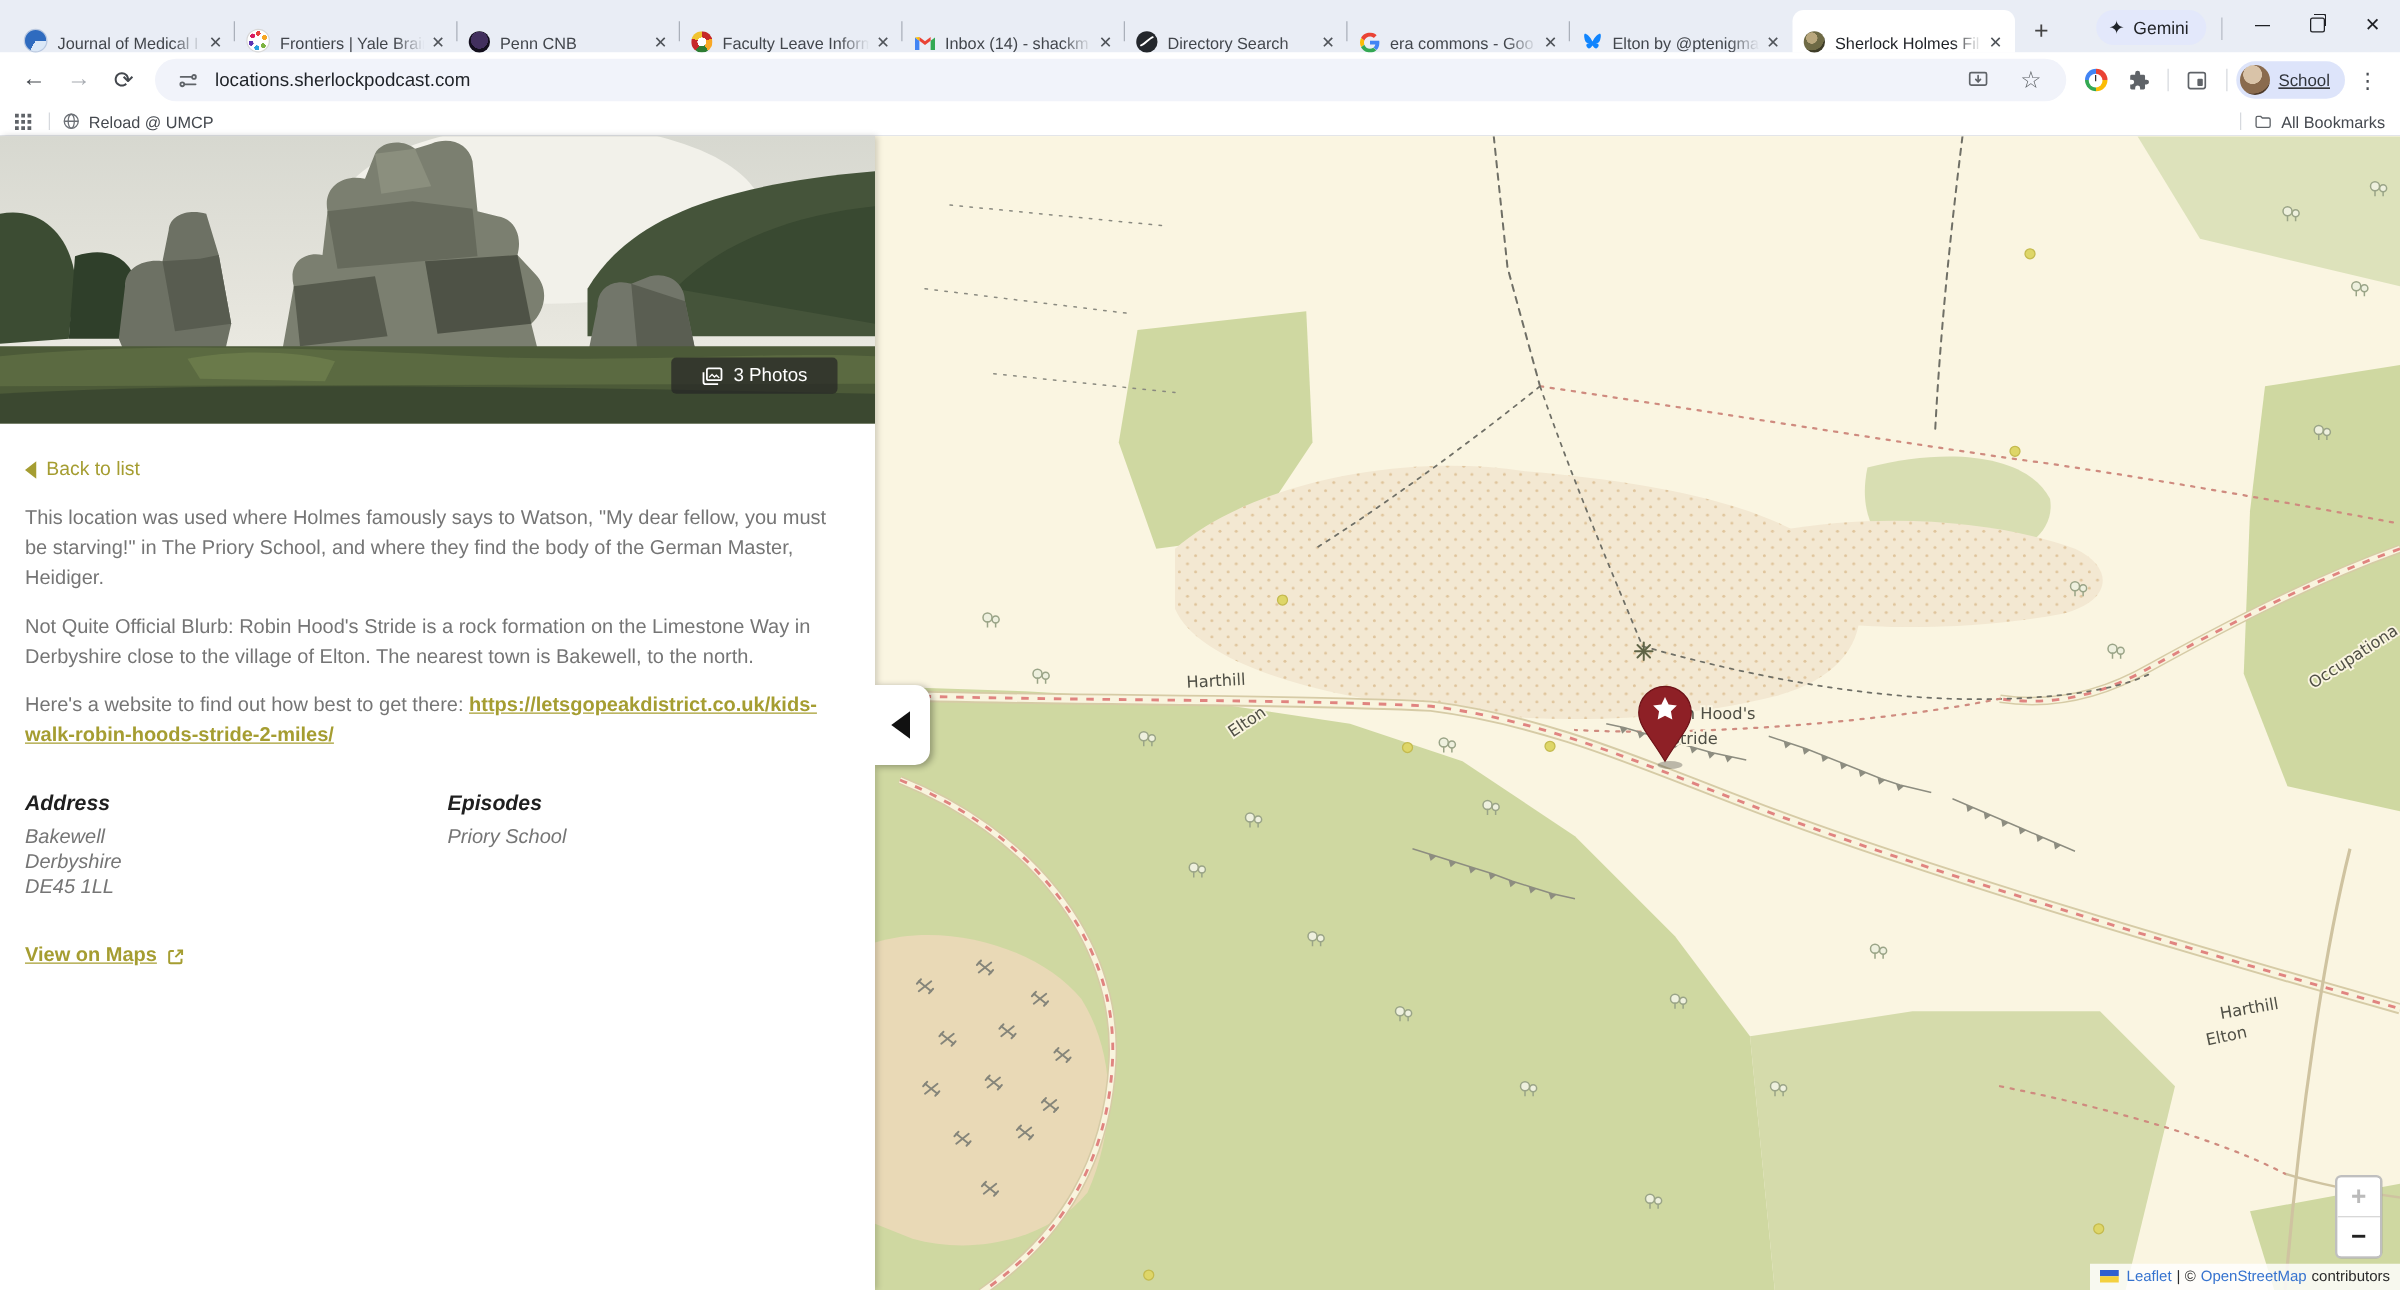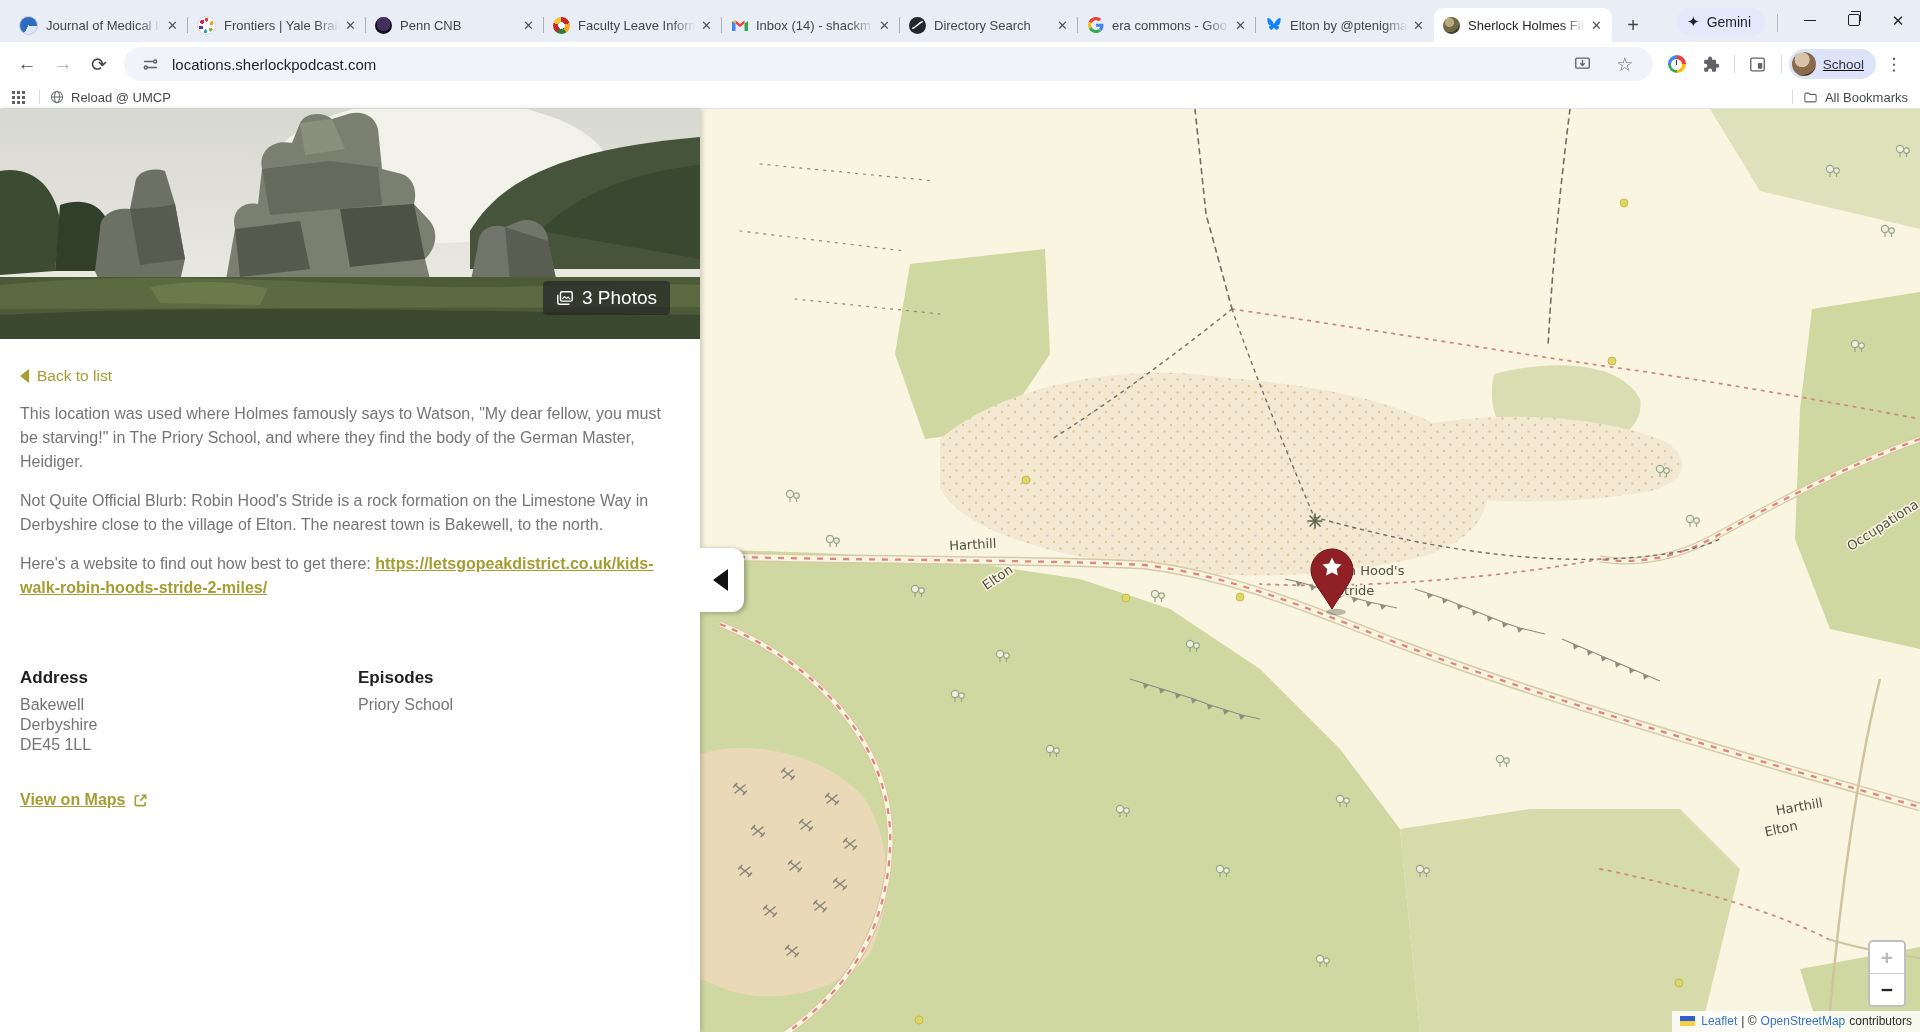--- a/index.html
+++ b/index.html
@@ -1,21 +1,21 @@
 <!DOCTYPE html>
 <html><head>
 <meta charset="utf-8">
 <style>
   html,body{margin:0;padding:0;width:1920px;height:1032px;overflow:hidden;
     font-family:"Liberation Sans",sans-serif;background:#fff;}
   .browser{width:1920px;height:1032px;display:flex;flex-direction:column;}
 
   
   .tabstrip{height:42px;background:#e9edf5;display:flex;align-items:flex-end;padding-left:10px;flex:none;}
-  .tab{width:162px;height:34px;border-radius:9px 9px 0 0;display:flex;align-items:center;
+  .tab{width:162px;height:34px;border-radius:9px 9px 0 0;display:flex;align-items:flex-end;
     padding:0 7px 0 9px;font-size:13px;color:#42464c;position:relative;cursor:default;flex:none;}
   .tab.active{background:#fff;color:#1e2126;}
   .tab+.tab::before{content:"";position:absolute;left:-1px;top:9px;width:1px;height:16px;background:#aab0ba;}
   .tab.active::before,.tab.active+.tab::before{display:none;}
   .fv{width:17px;height:17px;border-radius:50%;margin-right:8px;flex:none;display:flex;align-items:center;justify-content:center;}
   .tab .ttl{flex:1;white-space:nowrap;overflow:hidden;
     -webkit-mask-image:linear-gradient(90deg,#000 78%,transparent 98%);
     mask-image:linear-gradient(90deg,#000 78%,transparent 98%);}
   .tab .cls{width:17px;height:17px;border-radius:50%;font-size:13px;line-height:17px;text-align:center;color:#50545a;flex:none;}
   .fv-journal{background:conic-gradient(from 210deg,#2f6bbf 0 68%,#dbe8f7 68% 100%);border:1px solid #b9c8e0;}
@@ -75,28 +75,28 @@
   .bm-sep{width:1px;height:14px;background:#d6d9de;margin:0 10px;}
   .bm-item{display:flex;align-items:center;gap:7px;}
   .bm-spacer{flex:1;}
 
   
   .content{flex:1;display:flex;position:relative;min-height:0;}
   .panel{width:700px;flex:none;background:#fff;position:relative;z-index:5;box-shadow:2px 0 5px rgba(0,0,0,.18);}
   .photo{width:700px;height:230px;position:relative;overflow:hidden;background:#cfd0c8;}
   .photo svg{display:block;}
   .photos-chip{position:absolute;right:30px;bottom:24px;background:rgba(38,38,38,.72);color:#fff;
-    border-radius:4px;padding:6px 13px;font-size:19px;display:flex;align-items:center;gap:8px;}
+    border-radius:4px;padding:6px 24px;font-size:15px;display:flex;align-items:center;gap:8px;}
   .panel-body{padding:0 20px;}
   .backlink{margin-top:28px;display:inline-flex;align-items:center;gap:8px;color:#a59d31;font-size:15.5px;cursor:pointer;}
   .tri-left{width:0;height:0;border:7px solid transparent;border-right:9px solid #a59d31;border-left:none;}
   h1.loc-title{margin:42px 0 0;font-size:26px;font-weight:700;color:#1c1c1c;letter-spacing:.2px;}
   .panel-body p{margin:15px 0 0;font-size:16px;line-height:24px;color:#757575;}
   a.gold{color:#a59d31;font-weight:700;text-decoration:underline;cursor:pointer;word-break:break-word;}
-  .cols{display:flex;margin-top:68px;}
+  .cols{display:flex;margin-top:32px;font-style:italic;}
   .col-a{width:338px;flex:none;}
   .col-h{font-size:17px;font-weight:700;color:#1f1f1f;margin-bottom:7px;}
   .col-v{font-size:16px;color:#757575;line-height:20px;}
   .viewmaps{margin-top:36px;display:inline-flex;align-items:center;gap:7px;color:#a59d31;
     font-weight:700;font-size:16px;text-decoration:underline;cursor:pointer;}
 
   
   .map{flex:1;position:relative;overflow:hidden;background:#faf5e1;}
   .map>svg{position:absolute;left:0;top:0;}
   .collapse-tab{position:absolute;left:0;top:439px;width:44px;height:64px;background:#fff;

